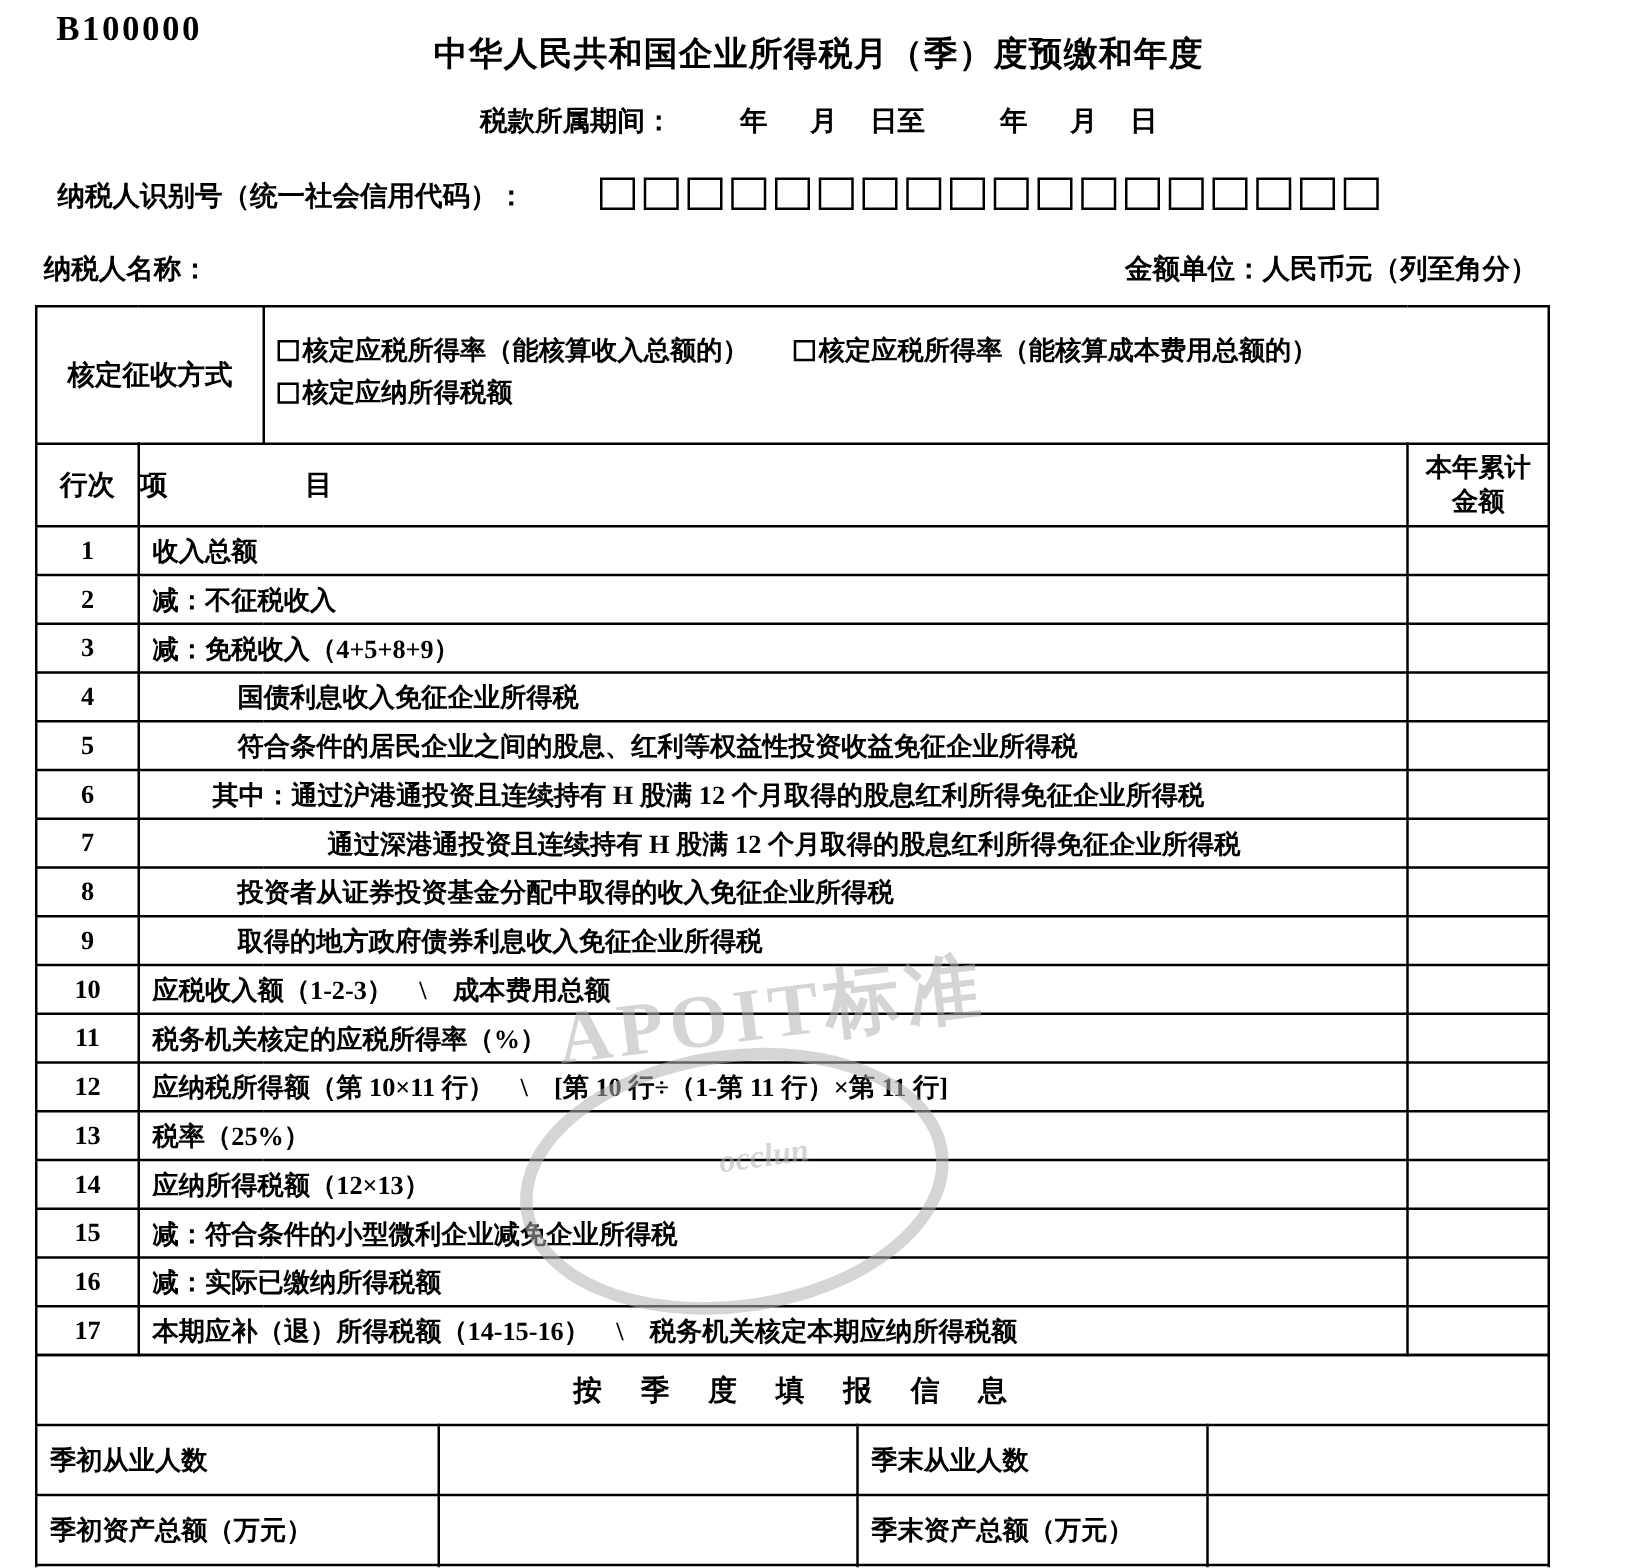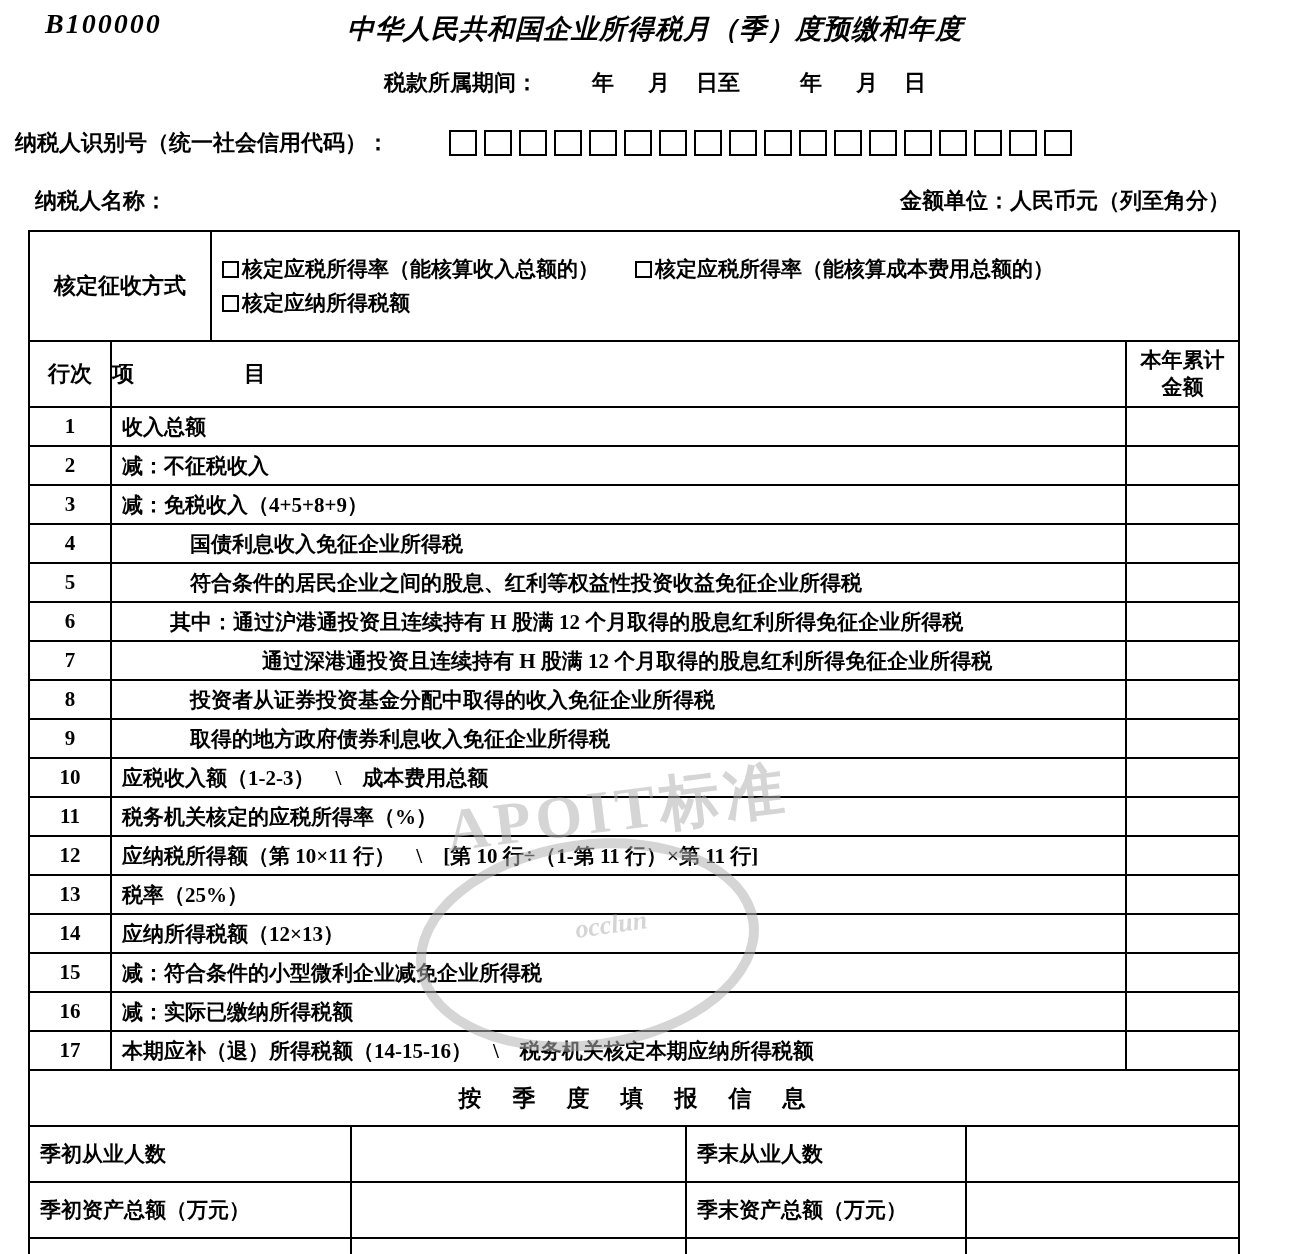--- a/index.html
+++ b/index.html
@@ -6,46 +6,46 @@
   html,body { margin:0; padding:0; background:#ffffff; }
   body {
     width:1310px;
     font-family:"Liberation Serif","DejaVu Serif",serif;
     color:#000;
     font-weight:bold;
   }
   .form { position:relative; width:1310px; height:1254px; overflow:hidden; background:#fff; }
 
   
-  .titlebar { position:relative; padding-top:10px; text-align:center;font-style:italic; }
+  .titlebar { position:relative; padding-top:24px; text-align:center; }
   .form-code { position:absolute; left:45px; top:8px; font-size:28px; letter-spacing:2px; }
   .title-line { font-size:27px; line-height:38px; letter-spacing:1px; }
 
   
   .period { margin-top:20px; text-align:center; font-size:22px; }
   .period .tok { display:inline-block; }
   .tok-0 { margin-left:54px; } .tok-1 { margin-left:34px; } .tok-2 { margin-left:26px; }
   .tok-3 { margin-left:60px; } .tok-4 { margin-left:34px; } .tok-5 { margin-left:26px; }
 
   
-  .id-row { display:flex; align-items:center; margin-top:30px; padding-left:15px; font-size:22px;gap:44px; }
+  .id-row { display:flex; align-items:flex-start; margin-top:30px; padding-left:46px; font-size:22px;gap:44px; }
   .id-boxes { display:flex; gap:7px; margin-left:16px; }
   .idbox { width:28px; height:26px; border:2px solid #000; background:#fff; }
 
   
   .name-row { display:flex; justify-content:space-between; margin-top:28px; padding:0 80px 0 35px; font-size:22px; }
 
   
   table { border-collapse:collapse; margin-left:28px; width:1210px; table-layout:fixed; margin-top:14px; }
   table.q-table { margin-top:-2px; }
   td { border:2px solid #000; font-size:21px; padding:0 0 0 0; vertical-align:middle; }
 
   .levy-row td { height:80px; }
   .levy-label { text-align:center; font-size:22px; }
-  .levy-opts { padding:20px 10px; }
+  .levy-opts { padding:20px 10px;font-family:Liberation Mono, monospace; }
   .levy-line { display:flex; gap:36px; line-height:34px; white-space:nowrap; }
 
   .hdr-row td { height:66px; }
   .hdr-no { text-align:center; font-size:22px; }
   .hdr-item { text-align:left; font-size:22px; }
   .hdr-amt { text-align:center; font-size:21px; line-height:27px; }
 
   .main-row td { height:39px; }
   .c-no { text-align:center; }
   .c-item { padding-left:10px; white-space:nowrap; overflow:hidden; }

